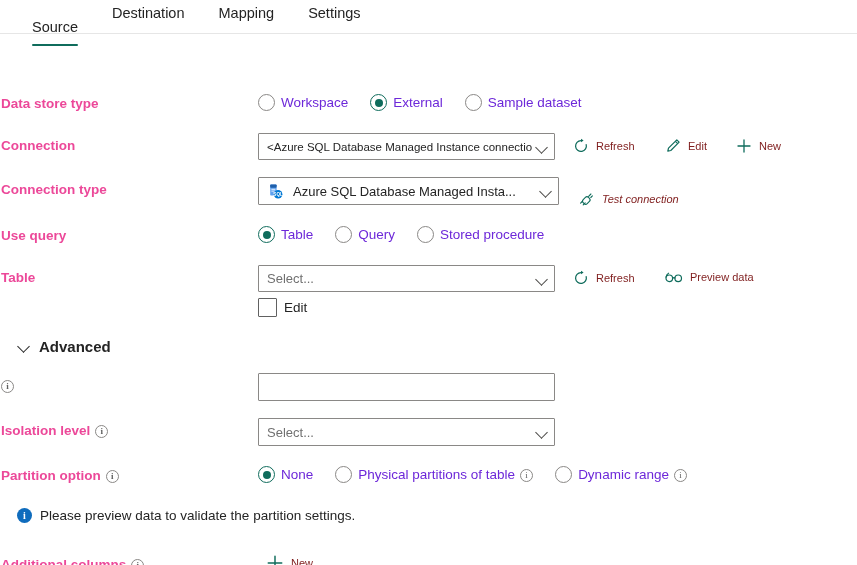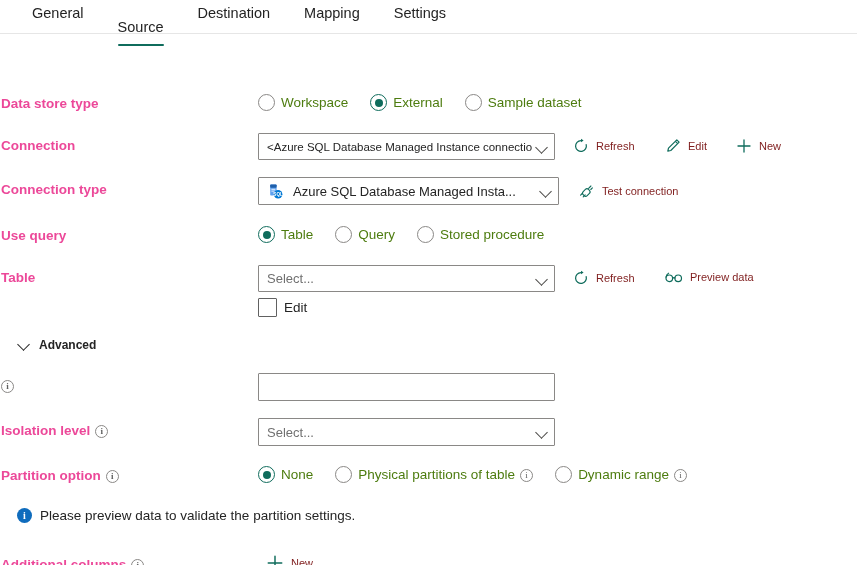--- a/index.html
+++ b/index.html
@@ -91,21 +91,21 @@
     position: absolute;
     display: flex;
     align-items: center;
   }
   .radio-item {
     display: flex;
     align-items: center;
     cursor: pointer;
     white-space: nowrap;
     font-size: 13.5px;
-    color: #4d7c0f;
+    color: #6d28d9;
     margin-right: 22px;
   }
   .radio {
     width: 17px; height: 17px;
     border-radius: 50%;
     border: 1.3px solid #8a8886;
     background: #fff;
     margin-right: 6px;
     flex: none;
     position: relative;
@@ -217,21 +217,21 @@
     color: #0f6c5c;
   }
 
   
   .advanced {
     position: absolute;
     left: 17px;
     display: flex;
     align-items: center;
     cursor: pointer;
-    font-size: 12px;
+    font-size: 15px;
     font-weight: 700;
     color: #242424;
   }
   .advanced .chevd {
     width: 14px; height: 14px;
     position: relative;
     margin-right: 8px;
     flex: none;
   }
   .advanced .chevd::before {
@@ -270,21 +270,20 @@
     font-size: 10px;
     font-weight: 700;
     color: #fff;
     font-family: "Liberation Serif", serif;
   }
 </style>
 </head>
 <body>
 
 <div class="tabstrip">
-  <div class="tab"><span>General</span></div>
   <div class="tab active"><span>Source</span></div>
   <div class="tab"><span>Destination</span></div>
   <div class="tab"><span>Mapping</span></div>
   <div class="tab"><span>Settings</span></div>
 </div>
 
 <div class="form">
 
   <div class="label" style="top:62px;">
     <span>Data store type</span>
@@ -352,21 +351,21 @@
         <rect x="4.4" y="5.8" width="4" height="1" fill="#ffffff" opacity="0.85"></rect>
         <rect x="4.4" y="7.6" width="4" height="1" fill="#ffffff" opacity="0.85"></rect>
         <ellipse cx="11.1" cy="11.3" rx="4.3" ry="4.3" fill="#0078d4"></ellipse>
         <text x="11.1" y="13.2" font-size="4.6" font-family="Liberation Sans, sans-serif" fill="#ffffff" text-anchor="middle" font-weight="bold">SQL</text>
       </svg>
     </span>
     <span class="sel-text">Azure SQL Database Managed Insta...</span>
     <span class="chev"></span>
   </div>
 
-  <div class="cmd" style="left:578px; top:148px;">
+  <div class="cmd" style="left:578px; top:156px;font-style:italic;">
     <span class="ci">
       <svg width="17" height="17" viewBox="0 0 17 17" fill="none">
         <path d="M5.2 9.6l2.2-2.2a2.2 2.2 0 0 1 3.1 0l.9.9a2.2 2.2 0 0 1 0 3.1l-2.2 2.2a2.2 2.2 0 0 1-3.1 0l-.9-.9a2.2 2.2 0 0 1 0-3.1z" stroke="#0f6c5c" stroke-width="1.1"></path>
         <path d="M10.6 6.3l2.3-2.3M7.2 12.8l-2 2M12.8 7.5l1.6-1.6M4.2 11.5l-1.6 1.6" stroke="#0f6c5c" stroke-width="1.1" stroke-linecap="round"></path>
       </svg>
     </span>
     <span>Test connection</span>
   </div>
 
   <div class="label" style="top:194px;">

